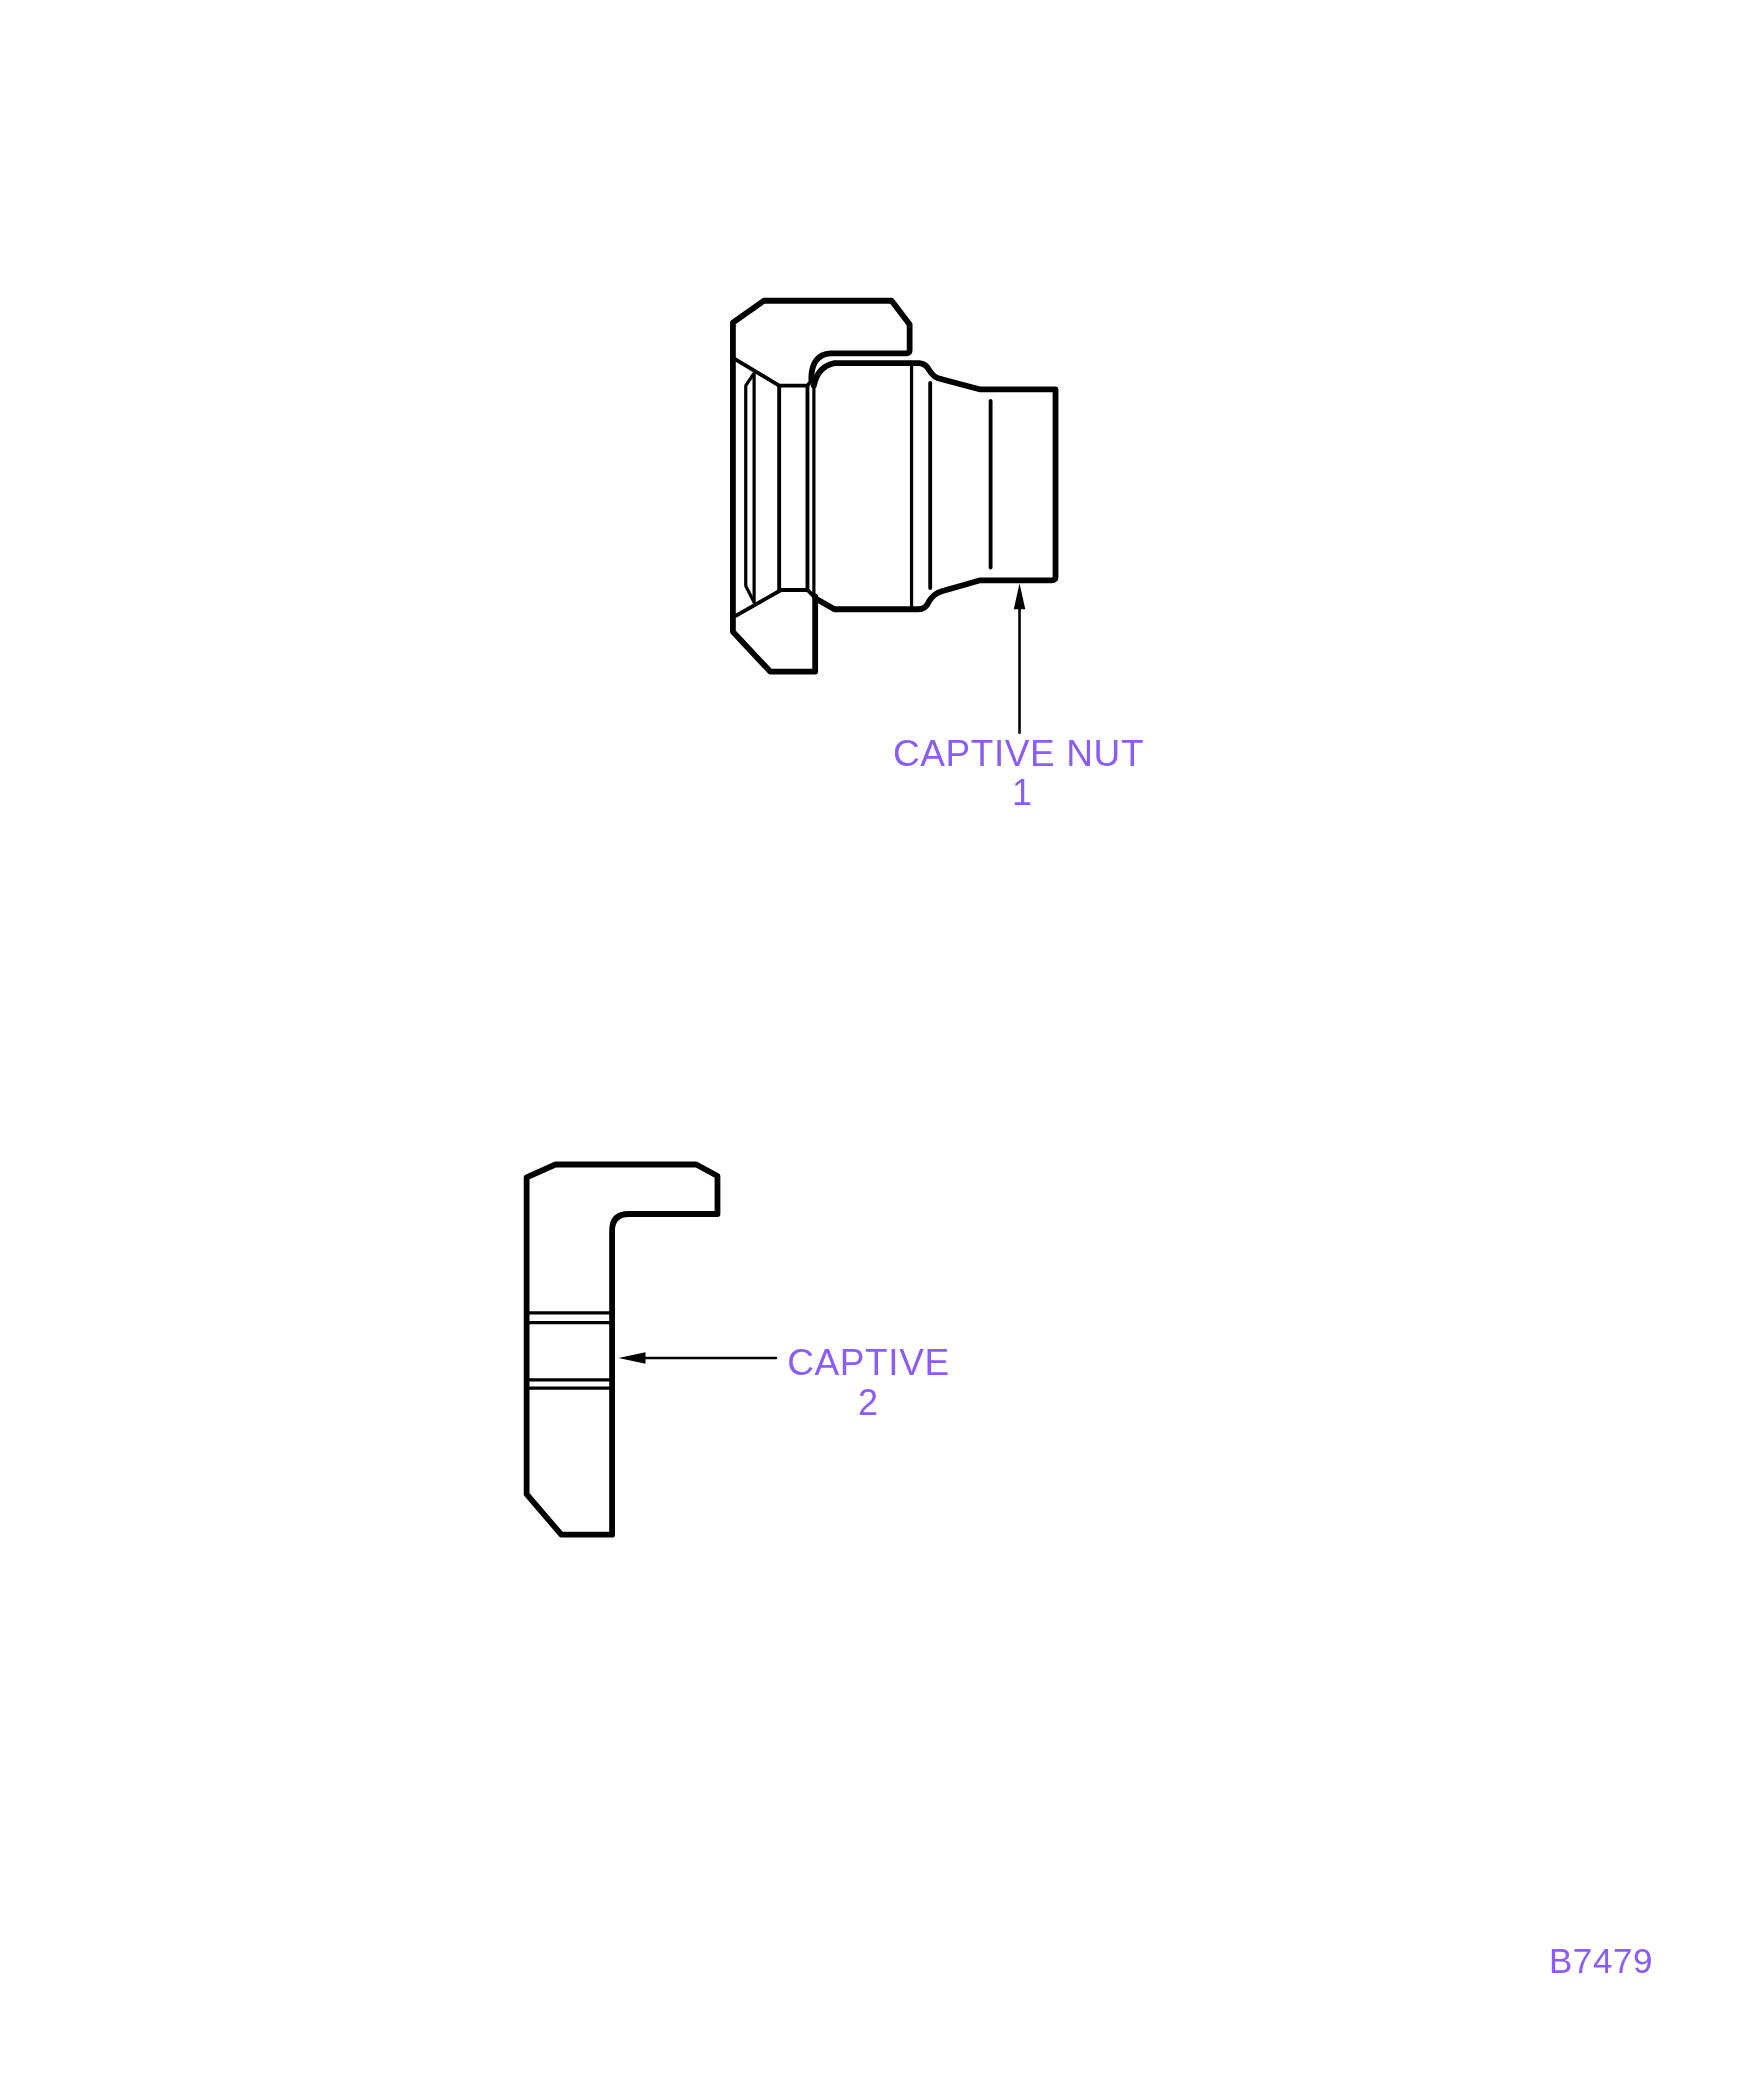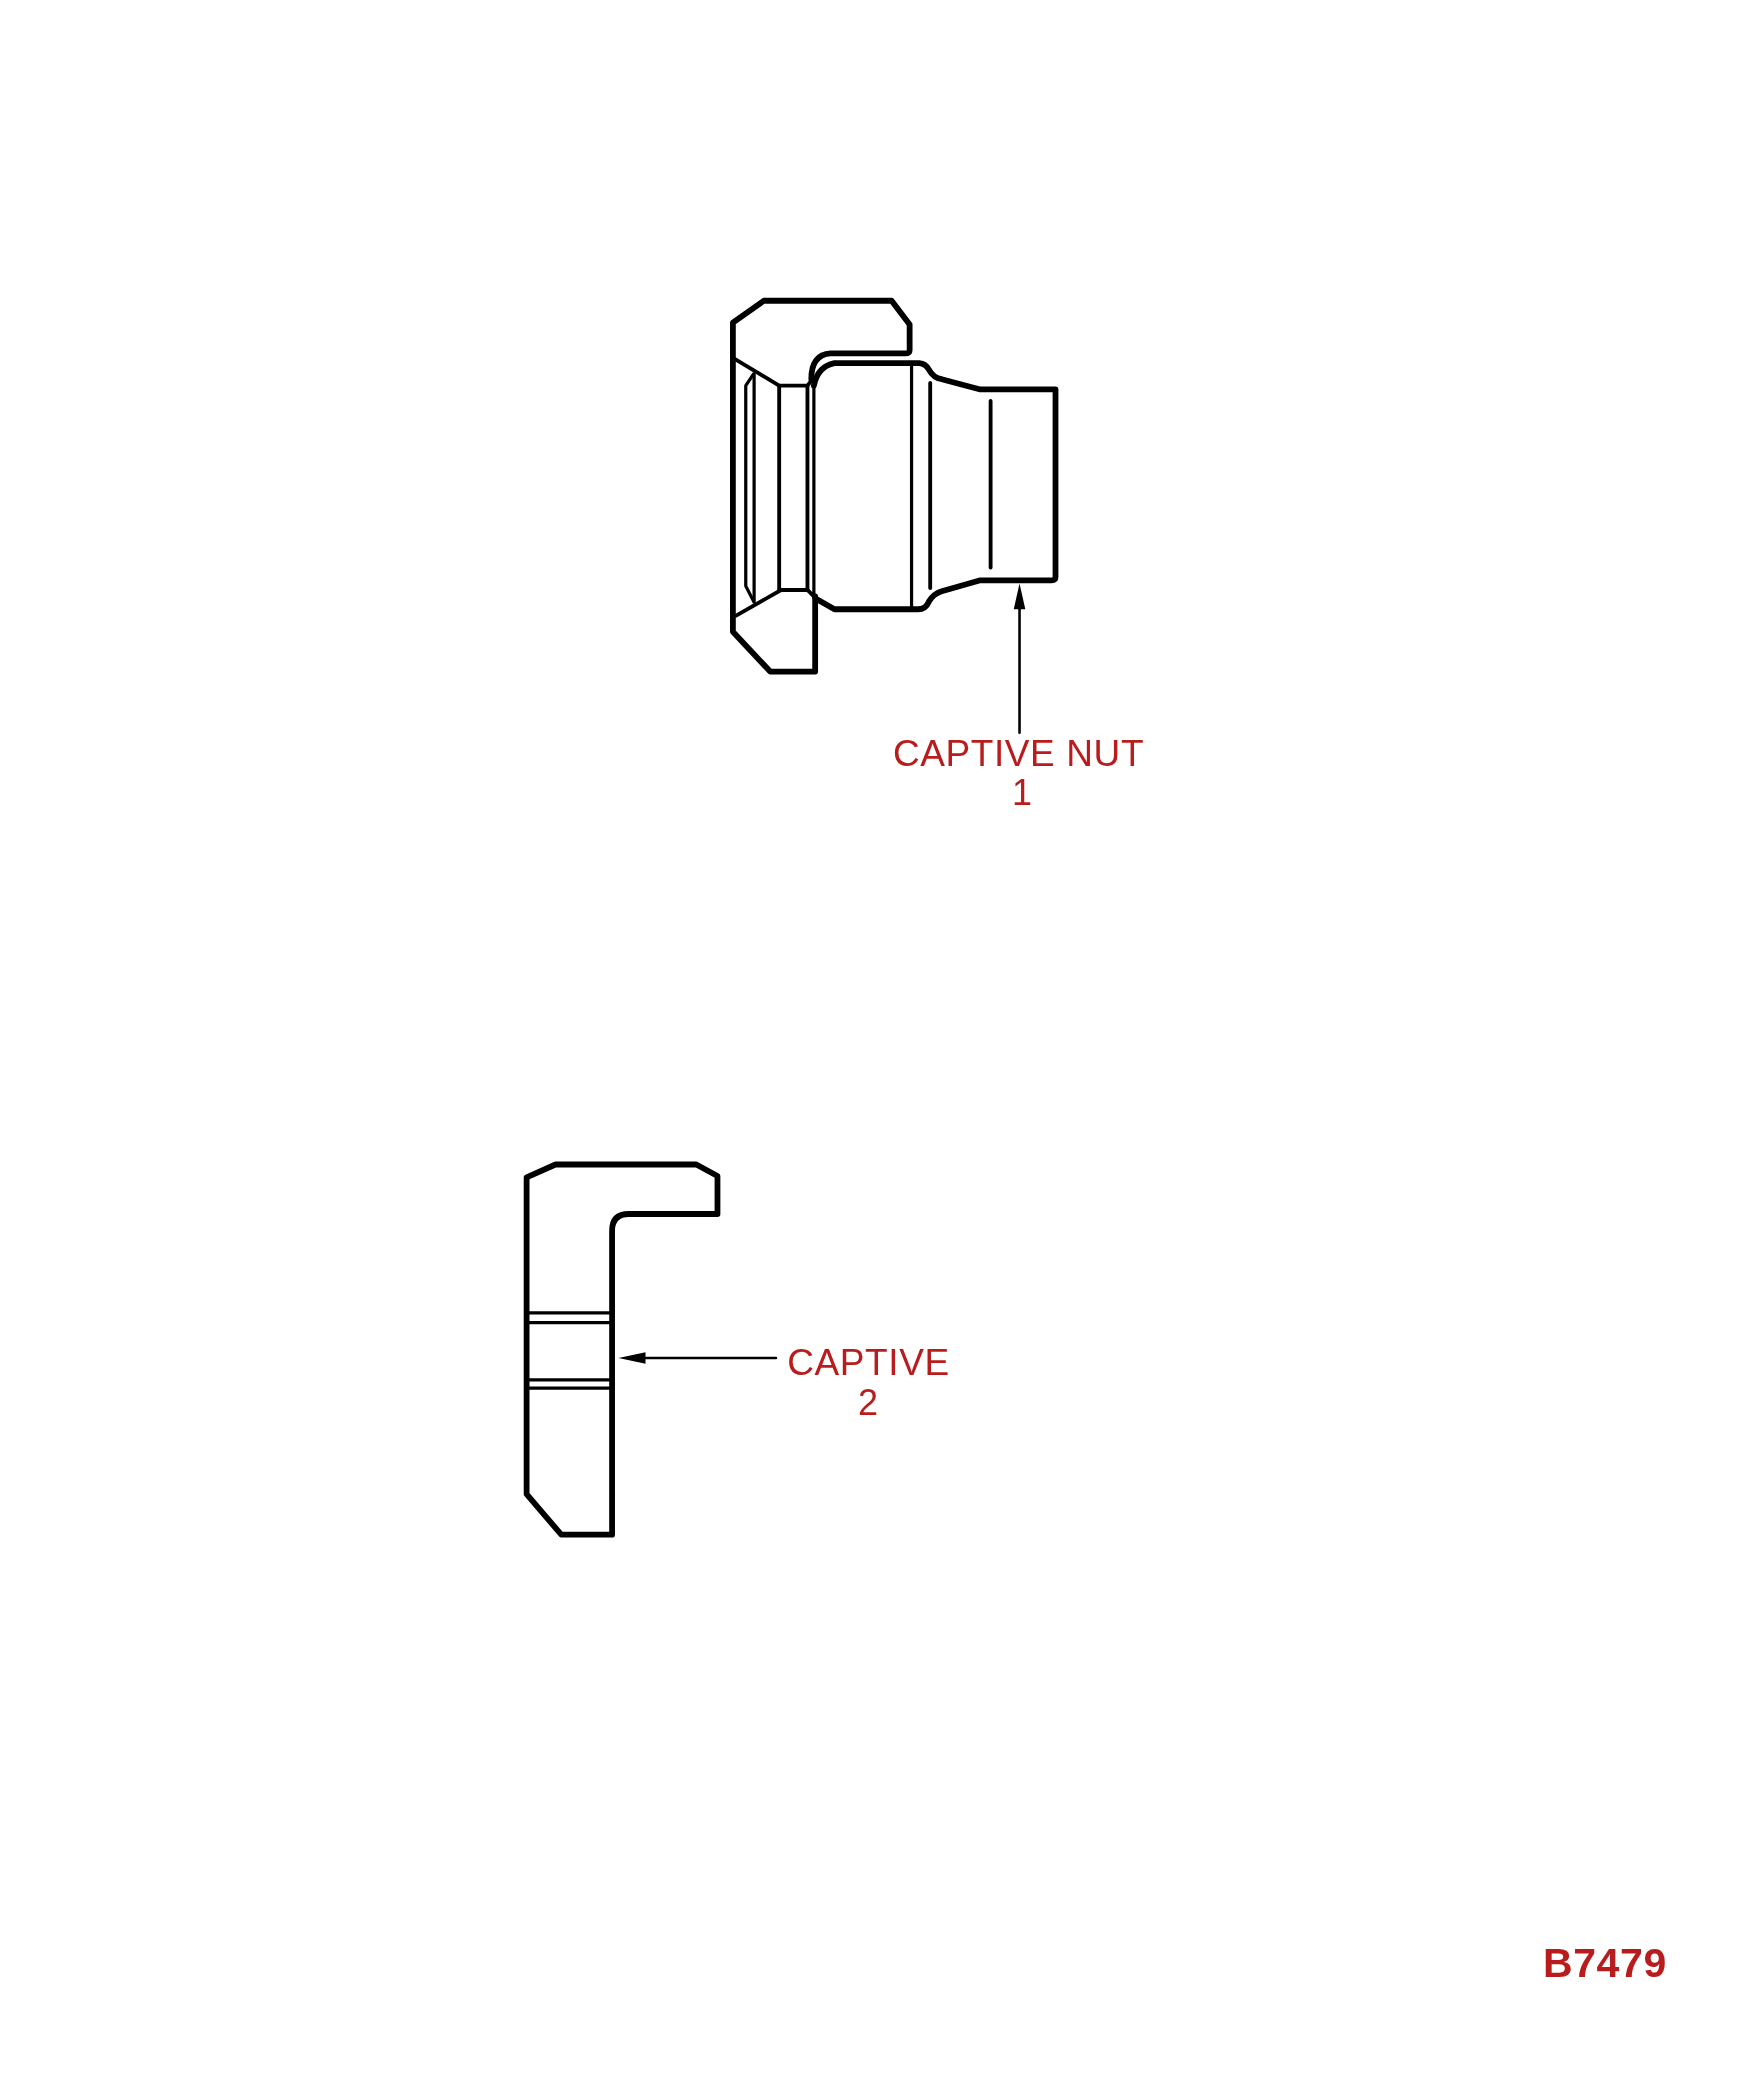--- a/index.html
+++ b/index.html
@@ -1,28 +1,28 @@
 <!DOCTYPE html>
 <html style="font-size:10.3px"><head>
 <meta charset="utf-8">
 <style>
   html, body { margin: 0; padding: 0; background: #ffffff; }
   body { width: 1755px; height: 2097px; position: relative; overflow: hidden; }
   .canvas { position: absolute; left: 0; top: 0; width: 1755px; height: 2097px; }
   .label {
     position: absolute;
     font-family: "Liberation Sans", "DejaVu Sans", sans-serif;
-    color: #b91c1c;
+    color: #8b5cf6;
     text-align: center;
     line-height: 1;
     white-space: nowrap;
   }
   .callout-name { font-size: 37px; letter-spacing: 0.6px; }
   .callout-num { font-size: 36px; }
-  .fig-id { font-weight: bold; font-size: 41px; letter-spacing: 0.6px; }
+  .fig-id { font-weight: normal; font-size: 35px; letter-spacing: 0.6px; }
   svg path, svg line, svg polyline { fill: none; stroke: #000; stroke-linejoin: round; stroke-linecap: round; }
 </style>
 </head>
 <body>
 
 <div class="canvas">
   <svg width="1755" height="2097" viewBox="0 0 2730 3263" xmlns="http://www.w3.org/2000/svg">
 
     <g>
 

